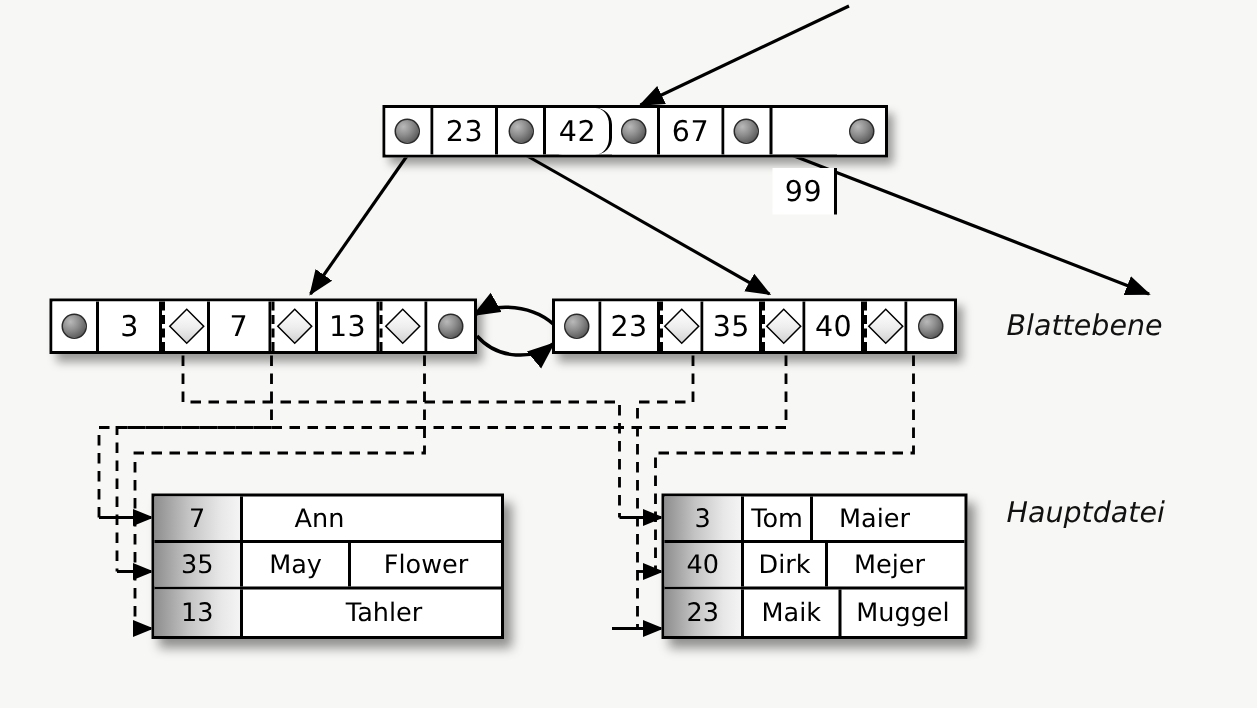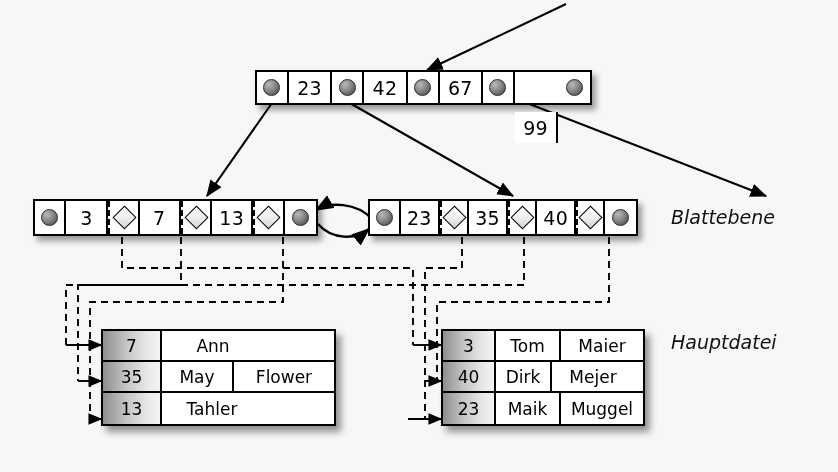--- a/index.html
+++ b/index.html
@@ -155,21 +155,21 @@
   </svg>
 
   <div class="node" id="root-node" style="left:255px; top:70px; width:337px; height:35px;">
       <div class="cell" style="width: 36px;">
         <span class="ptr-dot"></span>
       </div>
       <div class="cell key" style="width: 49px;">23</div>
       <div class="cell" style="width: 36px;">
         <span class="ptr-dot"></span>
       </div>
-      <div class="cell key" style="width: 49px;">42</div>
+      <div class="cell key" style="width: 49px; border-radius: 11px;">42</div>
       <div class="cell" style="width: 36px;">
         <span class="ptr-dot"></span>
       </div>
       <div class="cell key" style="width: 49px;">67</div>
       <div class="cell" style="width: 36px;">
         <span class="ptr-dot"></span>
       </div>
       <div class="cell key" style="width: 49px; margin-top: 40px;">99</div>
       <div class="cell" style="width: 36px;">
         <span class="ptr-dot"></span>
@@ -223,28 +223,28 @@
         <div class="tcell idcol" style="width: 59px;">7</div>
         <div class="tcell" style="width: 56px; margin-left: 23px;">Ann</div>
       </div>
       <div class="trow">
         <div class="tcell idcol" style="width: 59px;">35</div>
         <div class="tcell" style="width: 72px;">May</div>
         <div class="tcell" style="width: 100px;">Flower</div>
       </div>
       <div class="trow">
         <div class="tcell idcol" style="width: 59px;">13</div>
-        <div class="tcell" style="width: 100px;">Tahler</div>
+        <div class="tcell" style="width: 100px; margin-left: 44px;">Tahler</div>
       </div>
     </div>
 
   <div class="table" id="table-right" style="left:441px; top:329px; width:204px; height:97px;">
       <div class="trow">
         <div class="tcell idcol" style="width: 53px;">3</div>
-        <div class="tcell" style="width: 65px;">Tom</div>
+        <div class="tcell" style="width: 46px;">Tom</div>
         <div class="tcell" style="width: 82px;">Maier</div>
       </div>
       <div class="trow">
         <div class="tcell idcol" style="width: 53px;">40</div>
         <div class="tcell" style="width: 56px;">Dirk</div>
         <div class="tcell" style="width: 82px;">Mejer</div>
       </div>
       <div class="trow">
         <div class="tcell idcol" style="width: 53px;">23</div>
         <div class="tcell" style="width: 65px;">Maik</div>

